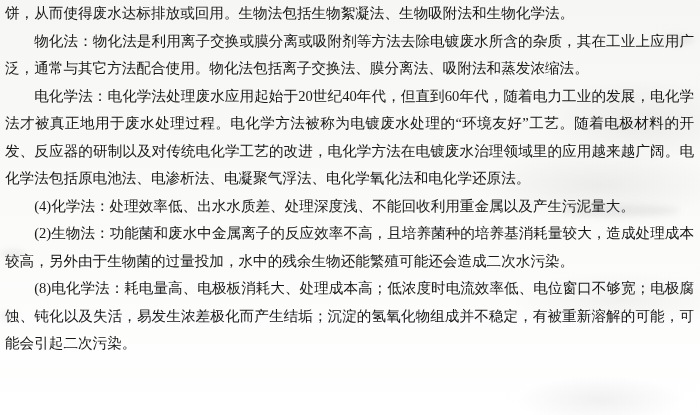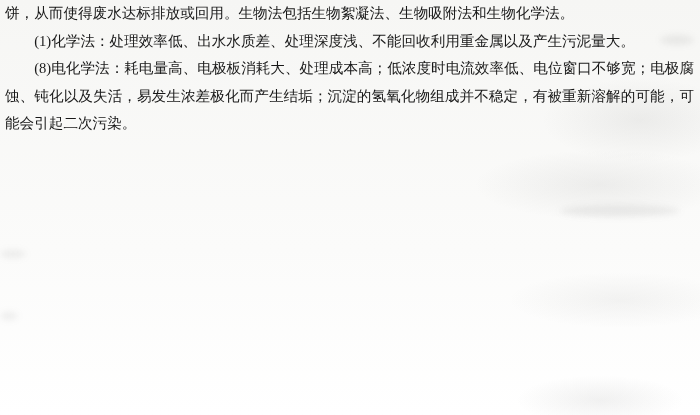--- a/index.html
+++ b/index.html
@@ -54,20 +54,23 @@
   .artifact-2 { left: 0px;   top: 312px; width: 18px; height: 8px; }
   .artifact-3 { left: 660px; top: 35px;  width: 34px; height: 10px; }
   .artifact-4 { left: 560px; top: 205px; width: 120px; height: 12px; }
 </style>
 </head>
 <body>
 
 <div class="scan-page">
   <div class="doc-text" id="doc-text">
       <p class="continuation">饼，从而使得废水达标排放或回用。生物法包括生物絮凝法、生物吸附法和生物化学法。</p>
-      <p class="indent">(1)化学法：处理效率低、出水水质差、处理深度浅、不能回收利用重金属以及产生污泥量大。</p>
+      <p class="indent">物化法：物化法是利用离子交换或膜分离或吸附剂等方法去除电镀废水所含的杂质，其在工业上应用广泛，通常与其它方法配合使用。物化法包括离子交换法、膜分离法、吸附法和蒸发浓缩法。</p>
+      <p class="indent">电化学法：电化学法处理废水应用起始于20世纪40年代，但直到60年代，随着电力工业的发展，电化学法才被真正地用于废水处理过程。电化学方法被称为电镀废水处理的“环境友好”工艺。随着电极材料的开发、反应器的研制以及对传统电化学工艺的改进，电化学方法在电镀废水治理领域里的应用越来越广阔。电化学法包括原电池法、电渗析法、电凝聚气浮法、电化学氧化法和电化学还原法。</p>
+      <p class="indent">(4)化学法：处理效率低、出水水质差、处理深度浅、不能回收利用重金属以及产生污泥量大。</p>
+      <p class="indent">(2)生物法：功能菌和废水中金属离子的反应效率不高，且培养菌种的培养基消耗量较大，造成处理成本较高，另外由于生物菌的过量投加，水中的残余生物还能繁殖可能还会造成二次水污染。</p>
       <p class="indent">(8)电化学法：耗电量高、电极板消耗大、处理成本高；低浓度时电流效率低、电位窗口不够宽；电极腐蚀、钝化以及失活，易发生浓差极化而产生结垢；沉淀的氢氧化物组成并不稳定，有被重新溶解的可能，可能会引起二次污染。</p>
     </div>
   <div class="scan-artifact artifact-1"></div>
   <div class="scan-artifact artifact-2"></div>
   <div class="scan-artifact artifact-3"></div>
   <div class="scan-artifact artifact-4"></div>
 </div>
 
 </body></html>

